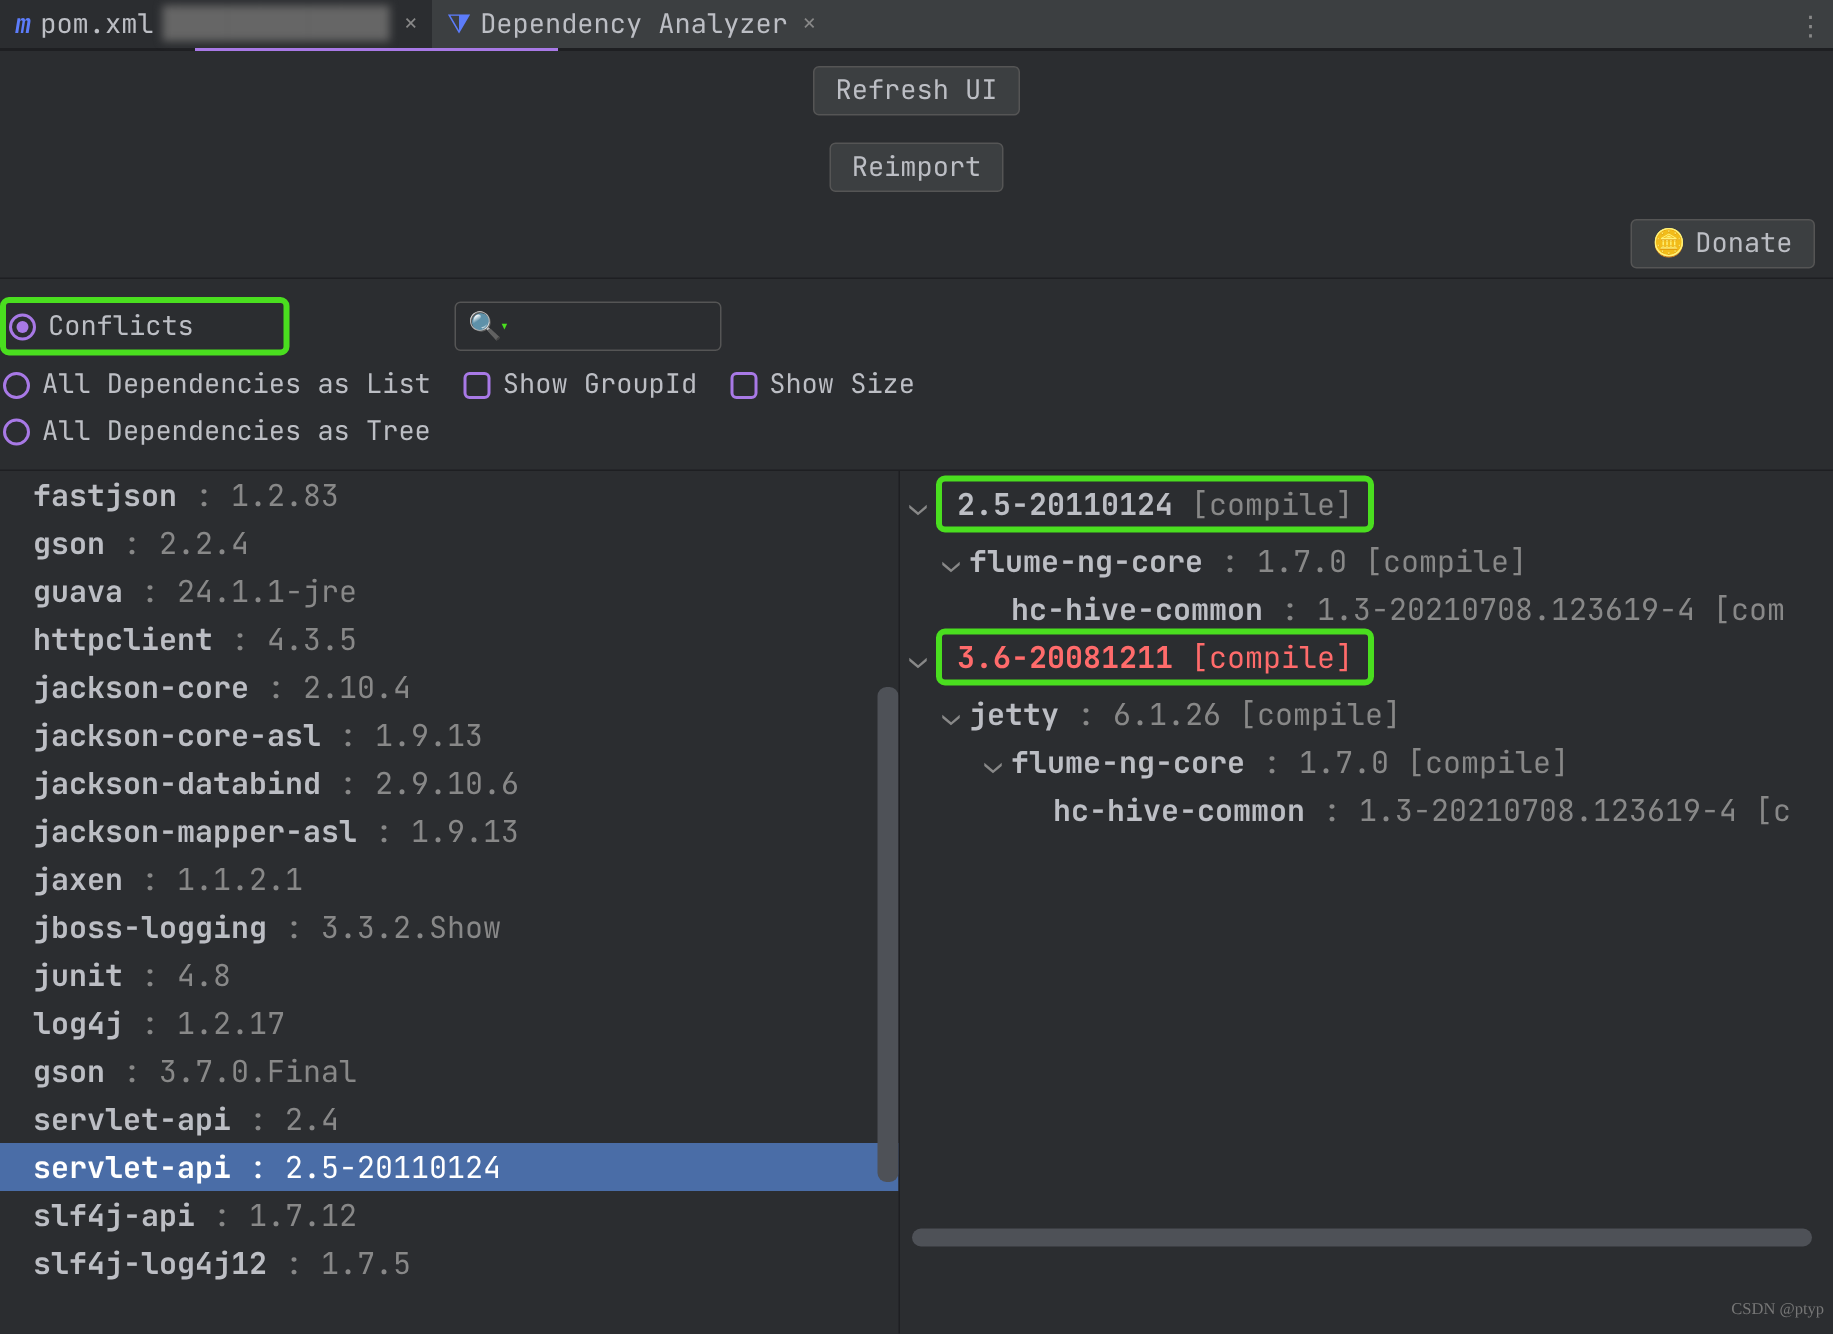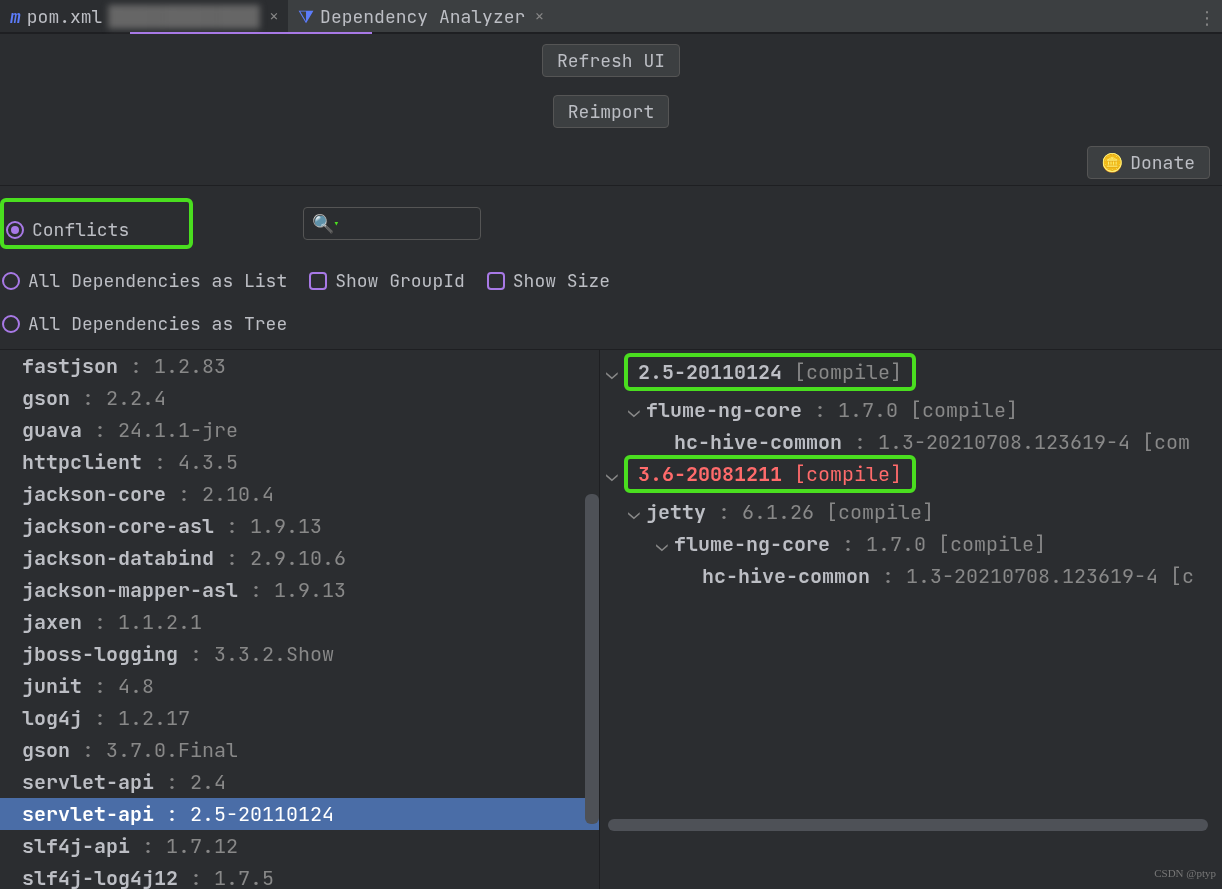--- a/index.html
+++ b/index.html
@@ -74,21 +74,21 @@
     background:#2b2d30;
   }
   .frow { display:flex; align-items:center; gap:22px; padding:4px 2px; }
   .radio, .check {
     width:18px; height:18px; border:2px solid #a879e6; border-radius:50%;
     display:inline-flex; align-items:center; justify-content:center; margin-right:8px;
     flex-shrink:0;
   }
   .radio.checked::after { content:""; width:8px; height:8px; background:#a879e6; border-radius:50%; }
   .check { border-radius:4px; }
-  .filter-item { display:flex; align-items:center; color:#bcbec4; cursor:pointer;margin-top:12px; }
+  .filter-item { display:flex; align-items:center; color:#bcbec4; cursor:pointer; }
   .conflicts-wrap {
     border:4px solid #4ade1f;
     border-radius:6px;
     padding:4px 60px 4px 2px;
     display:flex; align-items:center;
     margin-left:-2px;
   }
   .searchbox {
     border:1px solid #555;
     border-radius:4px;

